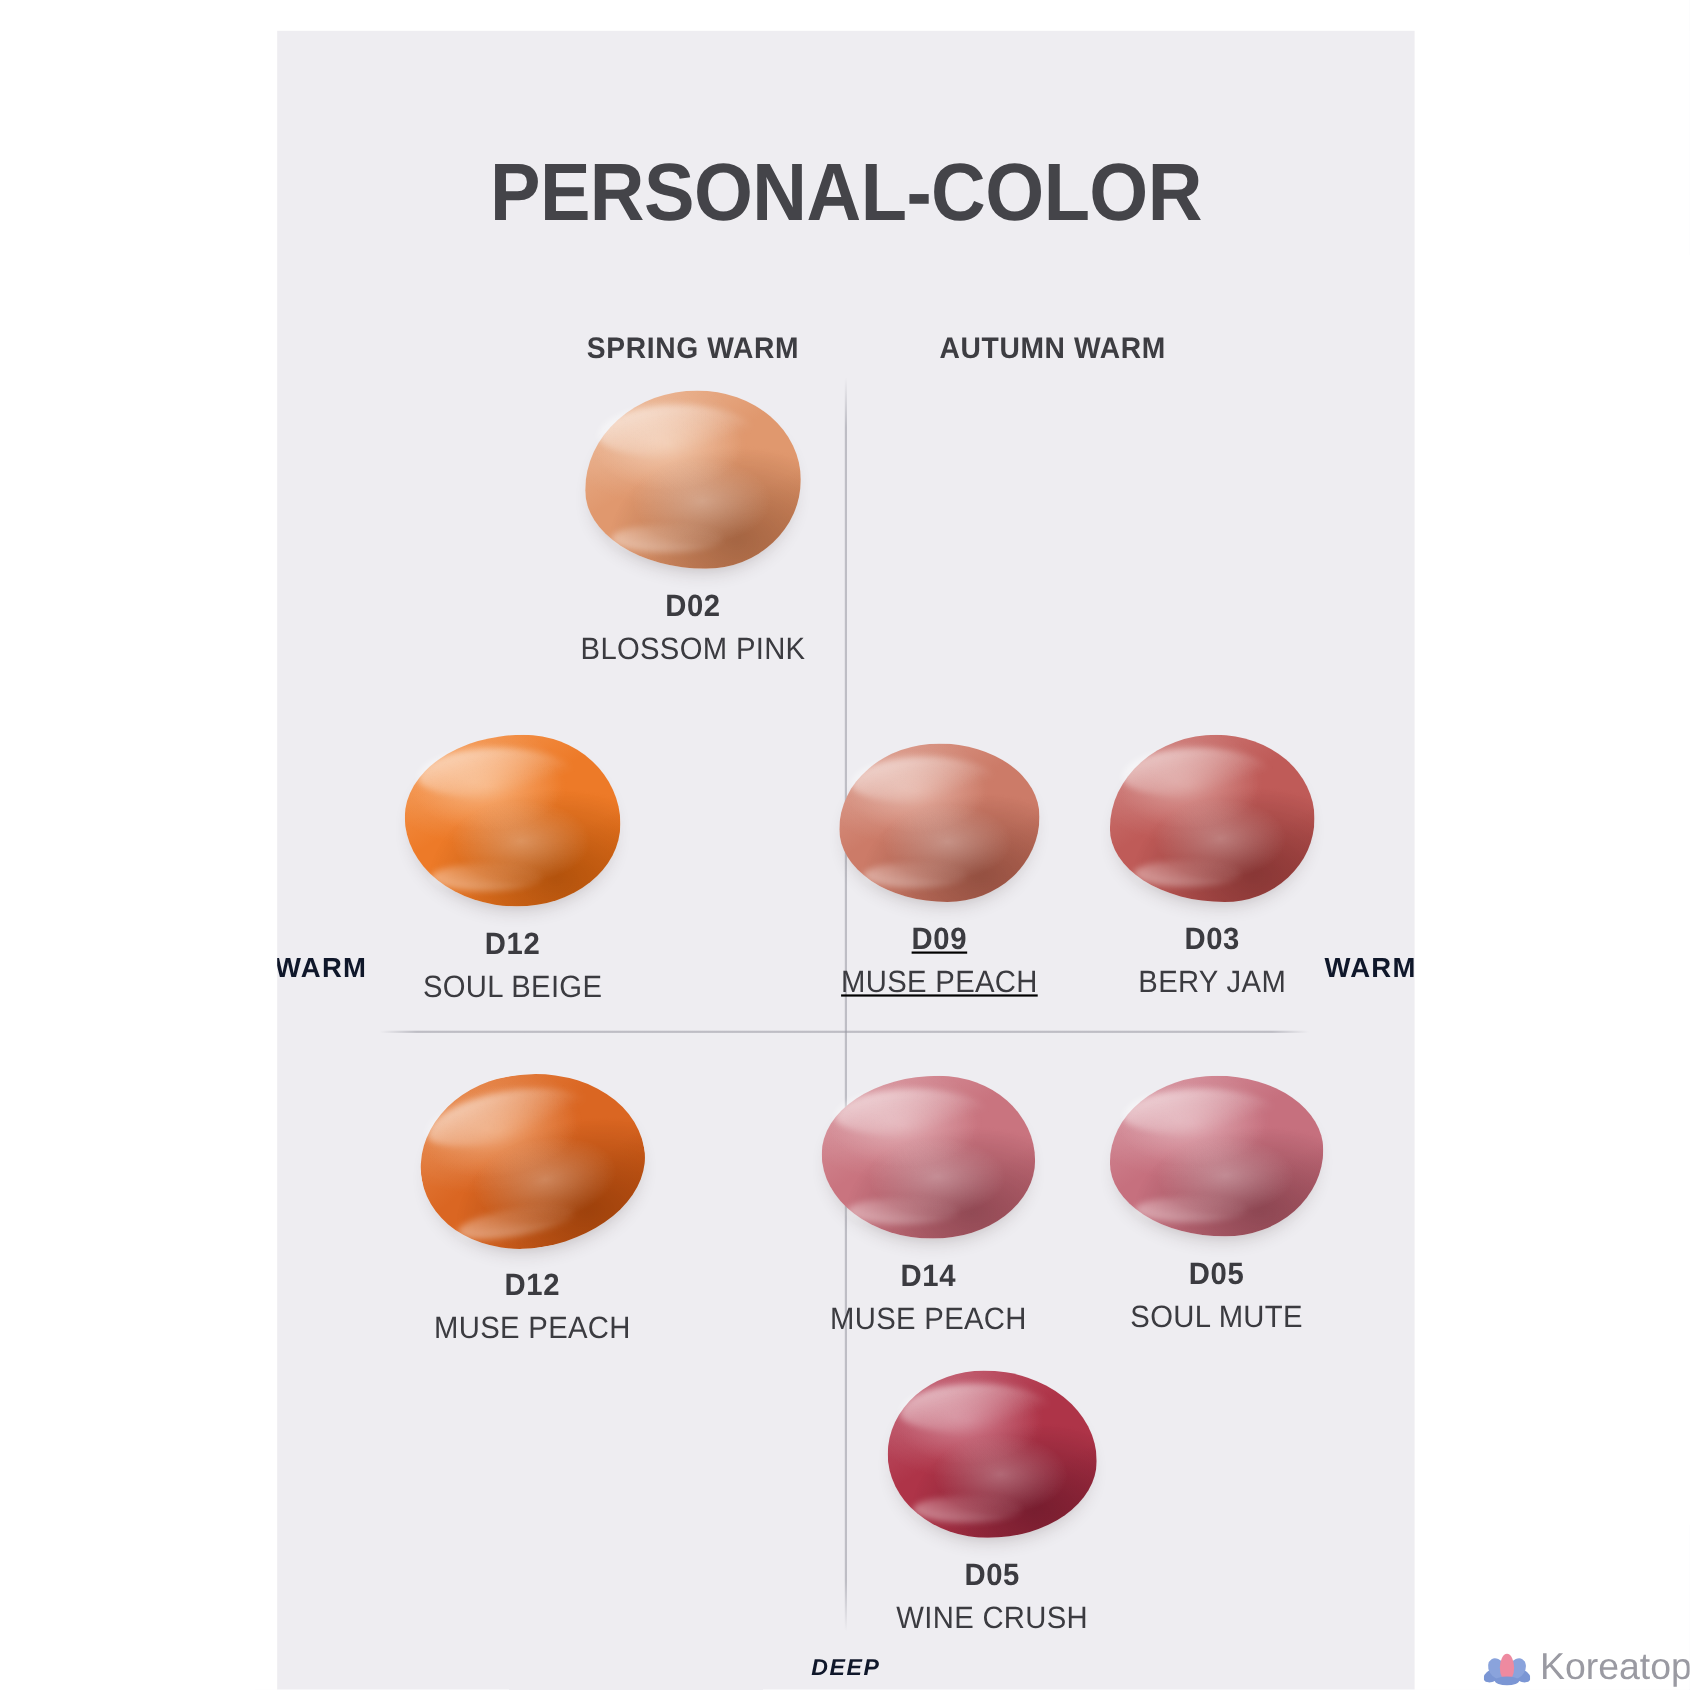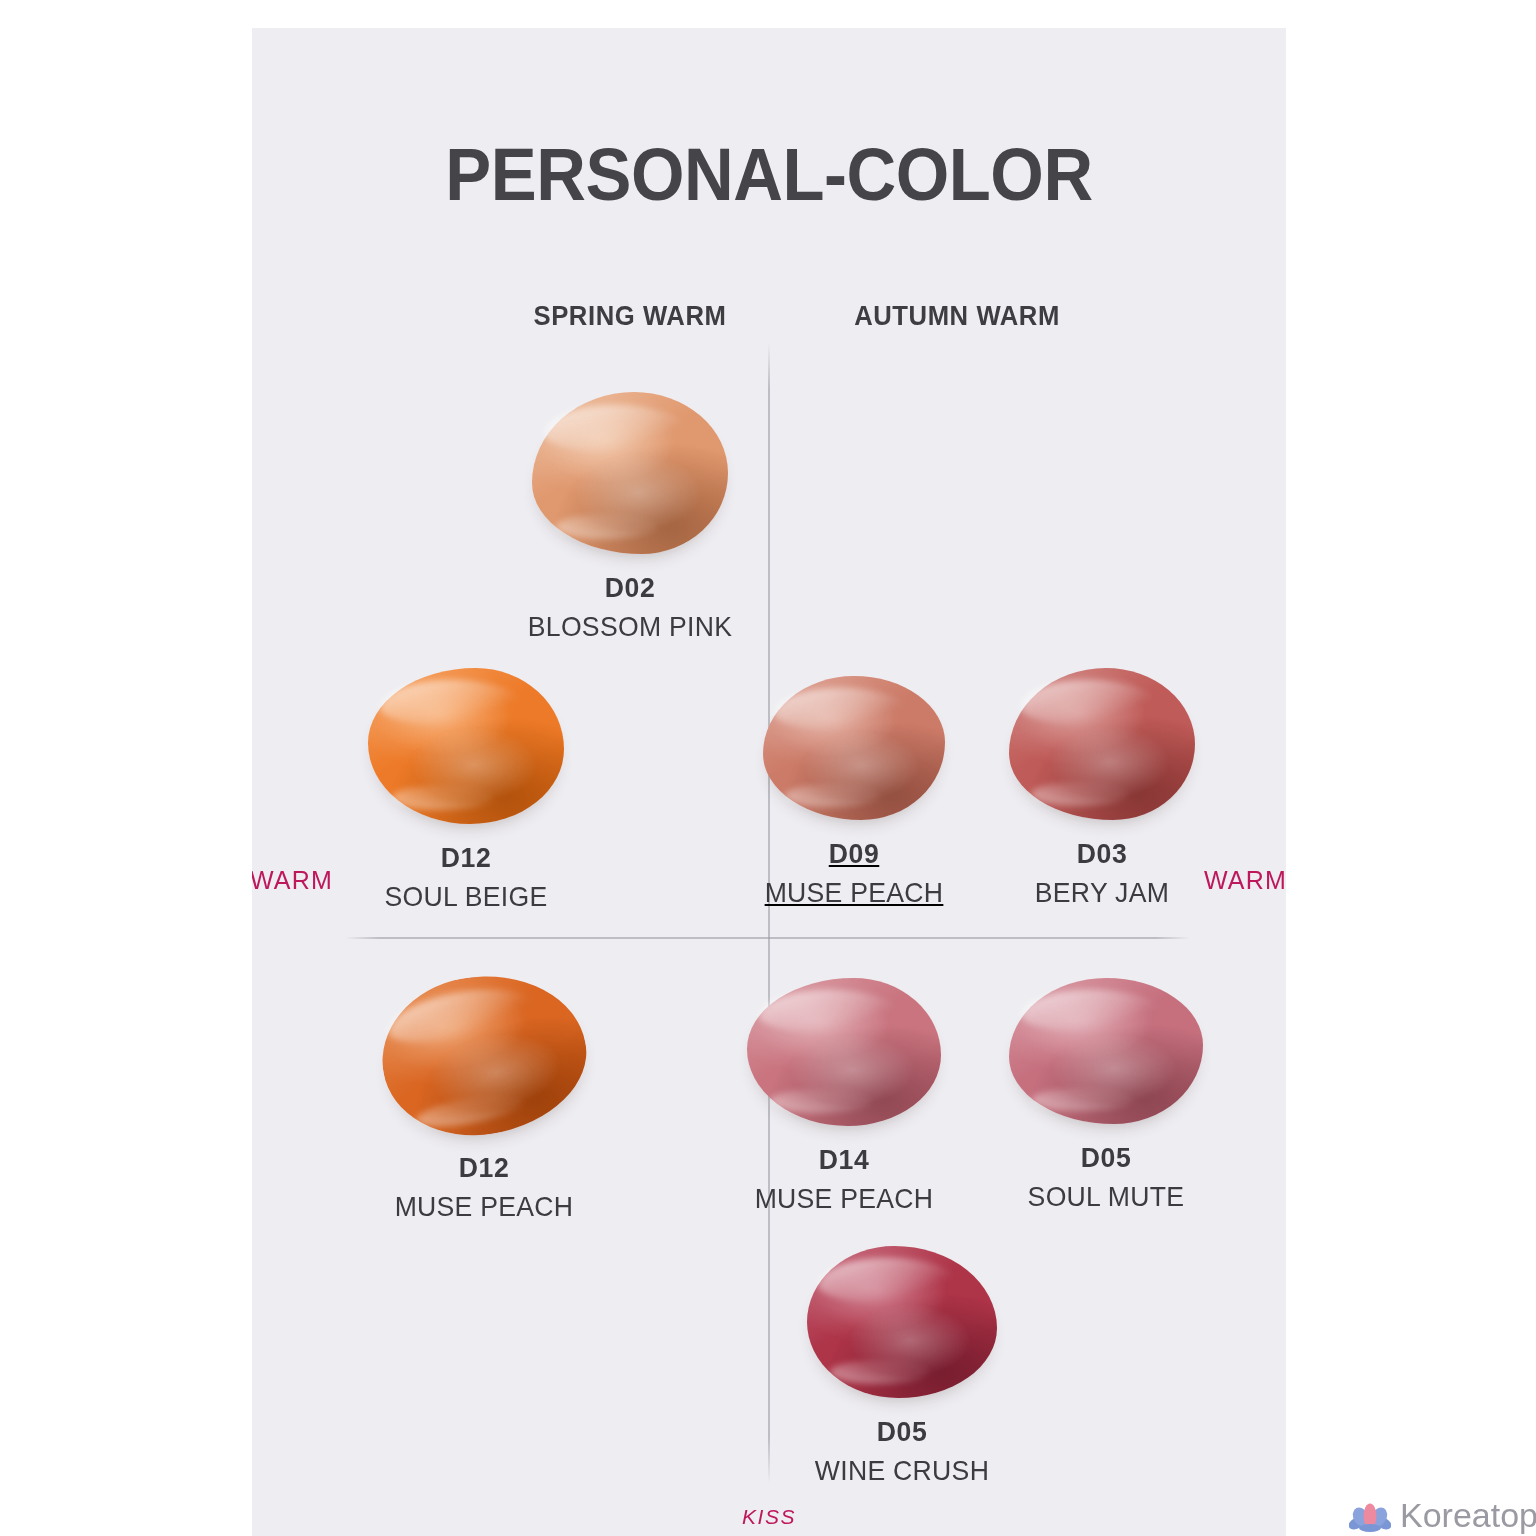--- a/index.html
+++ b/index.html
@@ -67,23 +67,23 @@
       rgba(150,150,160,0) 0%,
       rgba(150,150,160,0.55) 4%,
       rgba(150,150,160,0.55) 96%,
       rgba(150,150,160,0) 100%);
   }
 
   
   .axis-label {
     position: absolute;
     font-size: 25px;
-    font-weight: 400;
+    font-weight: 700;
     letter-spacing: 1.2px;
-    color: #be185d;
+    color: #0f172a;
     white-space: nowrap;
   }
   #axis-warm { left: -2px;   top: 838px; }
   #axis-cool { left: 952px;  top: 838px; }
   #axis-deep {
     left: 0; top: 1477px; width: 1034px;
     text-align: center;
     font-size: 21px; font-style: italic; letter-spacing: 1.5px;
   }
 
@@ -180,23 +180,23 @@
     <div id="title">PERSONAL-COLOR</div>
 
     <div class="quad-head" id="head-spring">SPRING WARM</div>
     <div class="quad-head" id="head-autumn">AUTUMN WARM</div>
 
     <div id="divider-vertical"></div>
     <div id="divider-horizontal"></div>
 
     <div class="axis-label" id="axis-warm">WARM</div>
     <div class="axis-label" id="axis-cool">WARM</div>
-    <div class="axis-label" id="axis-deep">KISS</div>
-
-    <div class="swatch-cell" style="left:128px; top:364px; width:500px;">
+    <div class="axis-label" id="axis-deep">DEEP</div>
+
+    <div class="swatch-cell" style="left:128px; top:327px; width:500px;">
       <div class="blob-wrap shape-host" style="width:196px;height:162px;">
         <div class="blob shape-a" style="background: radial-gradient(60% 45% at 38% 30%, rgb(239, 188, 154) 0%, rgba(255, 255, 255, 0) 58%), radial-gradient(85% 70% at 72% 80%, rgb(196, 120, 79) 0%, rgba(0, 0, 0, 0) 70%), linear-gradient(150deg, rgb(239, 188, 154) 0%, rgb(224, 152, 110) 42%, rgb(224, 152, 110) 66%, rgb(196, 120, 79) 100%);">
             <span class="blob-sheen"></span>
           </div>
       </div>
       <div class="swatch-code">D02</div>
       <div class="swatch-name">BLOSSOM PINK</div>
     </div>
 
 

